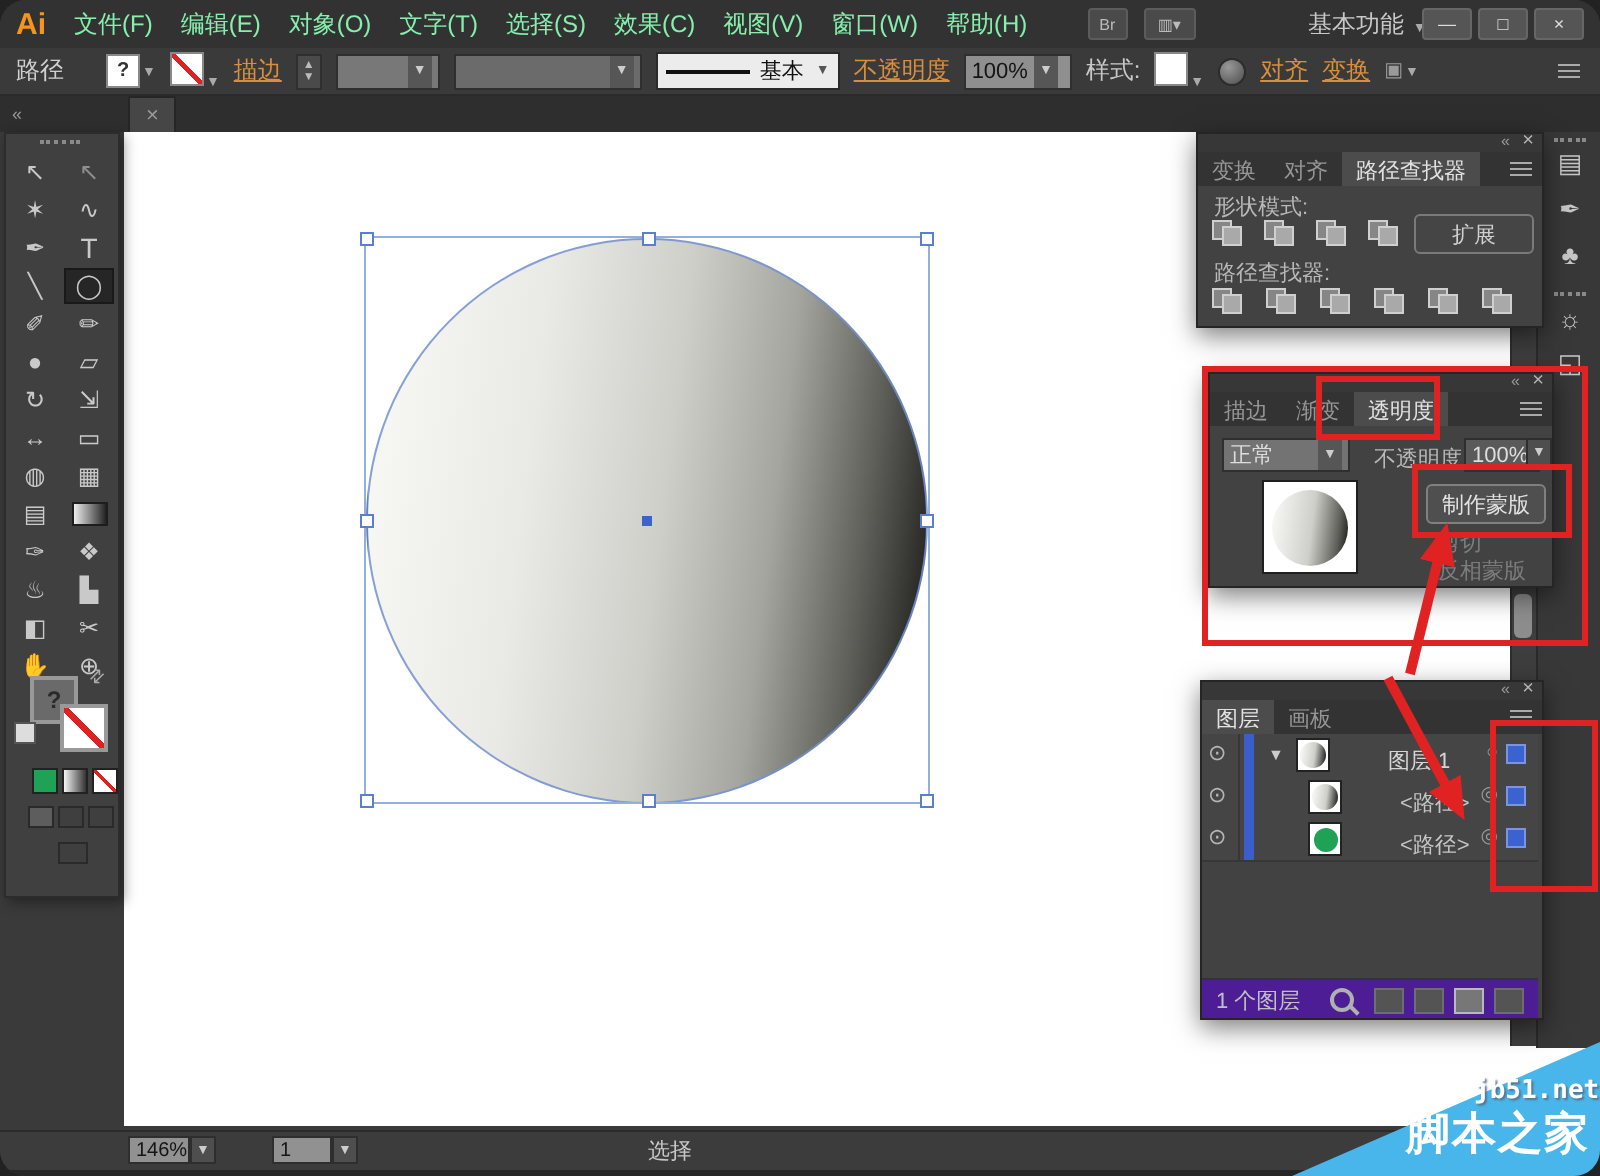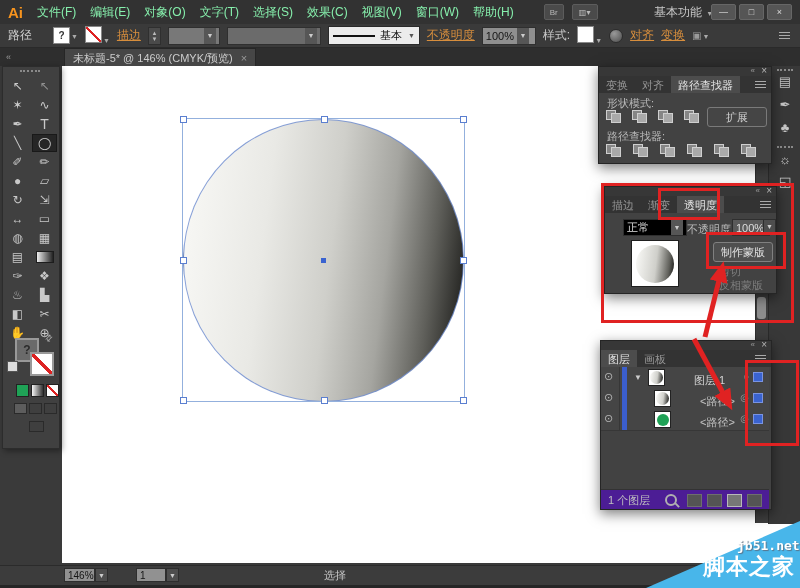--- a/index.html
+++ b/index.html
@@ -1,17 +1,17 @@
 <!DOCTYPE html>
 <html><head>
 <meta charset="utf-8">
 <style>
   html,body{margin:0;padding:0;background:#222;}
   #app{position:relative;width:800px;height:588px;background:#3a3a3a;overflow:hidden;
-       font-family:"Liberation Sans","DejaVu Sans",sans-serif;font-size:12px;color:#cccccc;}
+       font-family:"Liberation Sans","DejaVu Sans",sans-serif;font-size:12px;color:#cccccc;border-radius:13px;}
   .abs{position:absolute;}
   
   #menubar{left:0;top:0;width:800px;height:24px;background:#323232;border-bottom:1px solid #262626;display:flex;align-items:center;}
   #ailogo{color:#f7941e;font-weight:bold;font-size:15px;margin:0 14px 0 8px;}
   .menu-item{margin-right:14px;color:#86efac;white-space:nowrap;}
   .tb-icon{width:18px;height:14px;background:#4a4a4a;border:1px solid #5c5c5c;border-radius:2px;
            font-size:8px;color:#bbb;display:inline-flex;align-items:center;justify-content:center;}
   .winbtn{width:23px;height:14px;background:#555;border:1px solid #666;border-radius:2px;margin-left:3px;
           font-size:9px;color:#ddd;display:inline-flex;align-items:center;justify-content:center;}
   
@@ -170,21 +170,20 @@
     <span class="globe"></span>
     <span class="link">对齐</span>
     <span class="link">变换</span>
     <span style="color:#9a9a9a;font-size:10px">▣<span class="ddv">▼</span></span>
     <span class="hamb" style="margin-left:auto;margin-right:10px"></span>
   </div>
 
   <div class="abs" id="tabbar">
     <span style="position:absolute;left:6px;top:4px;font-size:9px;color:#9a9a9a">«</span>
     <span id="doctab">
-      <span>未标题-5* @ 146% (CMYK/预览)</span>
       <span style="color:#999">×</span>
     </span>
   </div>
 
   <div class="abs" id="canvas"></div>
   <div class="abs" id="circle"></div>
   <div class="abs" id="bbox">
     <span class="hdl" style="left:-3px;top:-3px"></span>
     <span class="hdl" style="left:50%;margin-left:-3px;top:-3px"></span>
     <span class="hdl" style="right:-3px;top:-3px"></span>
@@ -287,21 +286,21 @@
     <div class="phead">
       <span class="pcol">«</span>
       <span class="pclose">×</span>
     </div>
     <div class="ptabs">
       <span class="ptab">描边</span>
       <span class="ptab">渐变</span>
       <span class="ptab active">透明度</span>
       <span class="hamb pmenu"></span>
     </div>
-    <span class="inbox" style="position:absolute;left:18px;top:32px;width:56px;height:15px;background:#000000;color:#ddd">
+    <span class="inbox" style="position:absolute;left:6px;top:32px;width:56px;height:15px;background:#737373;color:#ddd">
       <span style="flex:1">正常</span>
       <span class="dd">▼</span>
     </span>
     <span class="plabel" style="position:absolute;left:82px;top:35px">不透明度:</span>
     <span class="inbox" style="position:absolute;left:127px;top:32px;width:30px;height:15px;background:#5a5a5a;color:#ddd">
         <span>100%</span>
       </span>
     <span class="sdd" style="left:158px;top:32px">▼</span>
     <span style="position:absolute;left:26px;top:53px;width:46px;height:45px;background:#fff;border:1px solid #1f1f1f;display:flex;align-items:center;justify-content:center">
       <span style="width:38px;height:38px;border-radius:50%;background:linear-gradient(97deg,#f6f6f3 6%,#cfcfca 52%,#5f5f5a 84%,#141412 99%)"></span>

